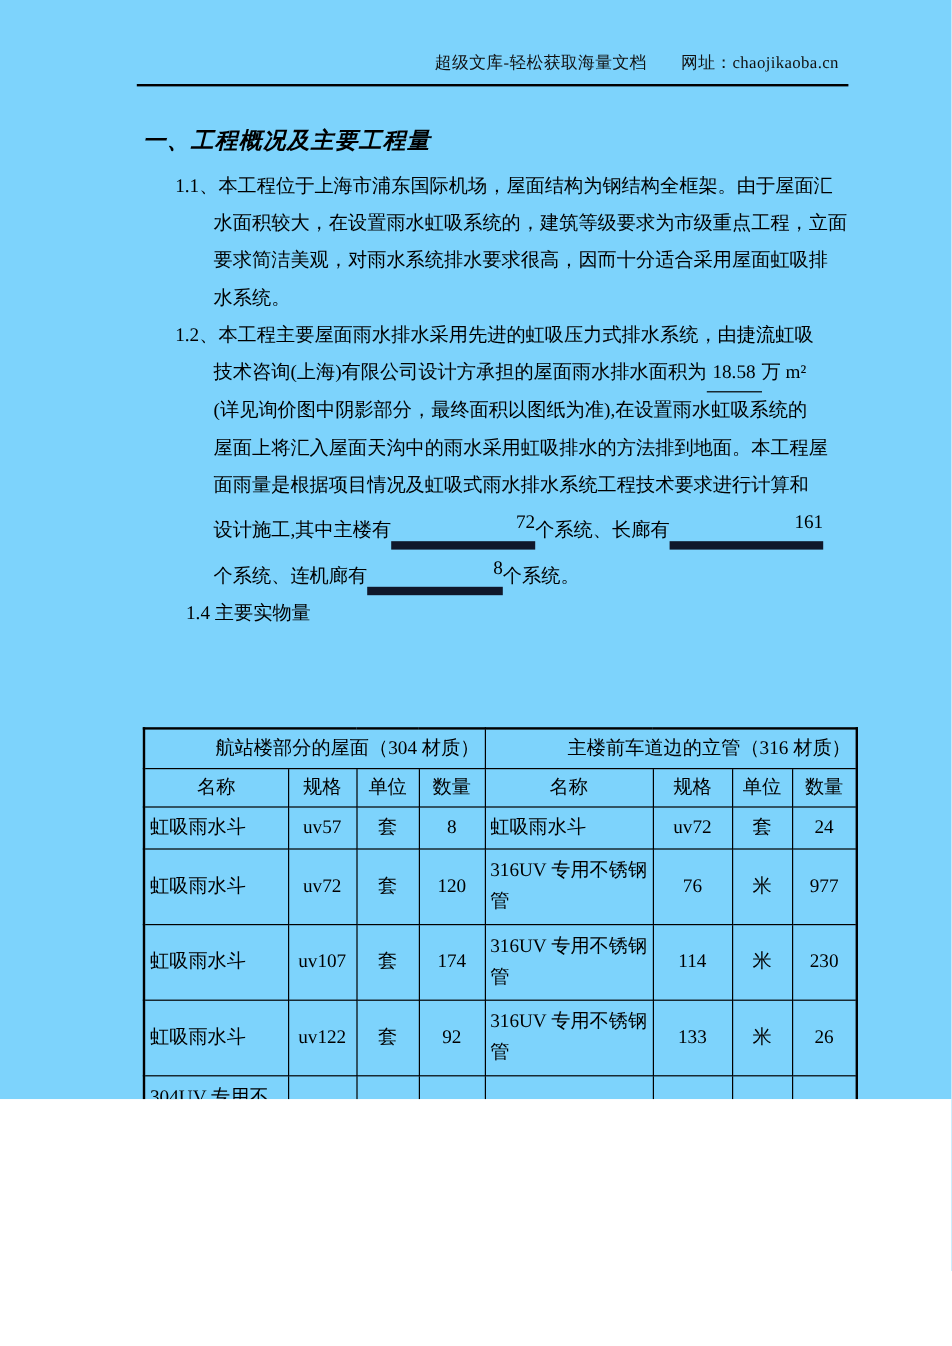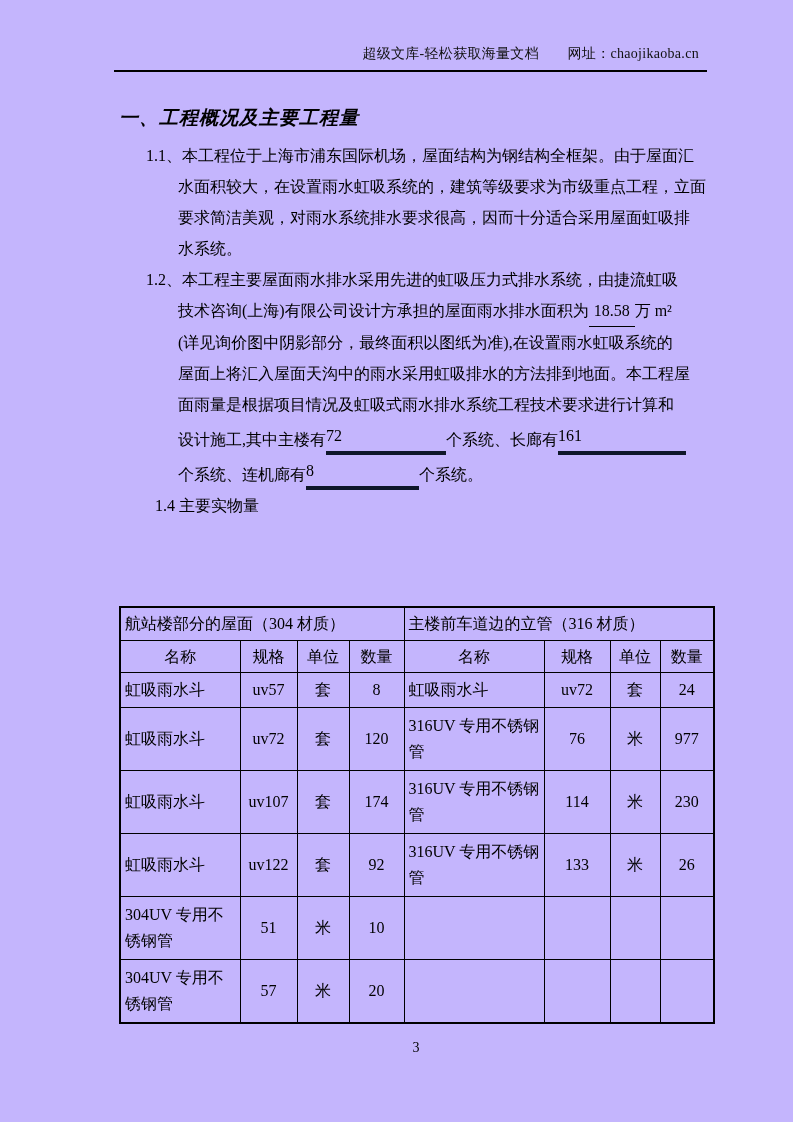--- a/index.html
+++ b/index.html
@@ -1,19 +1,19 @@
 <!DOCTYPE html>
 <html><head>
 <meta charset="utf-8">
 <style>
   html,body{margin:0;padding:0;background:#ffffff;}
   .page{
     position:relative;
-    width:793px;height:1122px;
-    background:#c4b5fd;
+    width:793px;height:916px;
+    background:#7dd3fc;
     color:#000;
     font-family:"Liberation Serif","DejaVu Serif",serif;
     overflow:hidden;
   }
   
   .hdr-text{
     position:absolute;top:44px;left:114px;width:585px;
     text-align:right;font-size:14px;line-height:20px;color:#111;
     letter-spacing:0.3px;
   }
@@ -37,43 +37,43 @@
   .ln{white-space:nowrap;}
   .ind-first{padding-left:27px;}
   .ind-hang{padding-left:59px;}
   .ind-none{padding-left:0;}
   .ind-sub{padding-left:36px;}
   .u-val{
     display:inline-block;border-bottom:1px solid #000;
     padding:0 5px;text-align:center;
   }
   .blank{
-    display:inline-block;border-bottom:4px solid #0f172a;
-    text-align:left;vertical-align:bottom;
+    display:inline-block;border-bottom:7px solid #0f172a;
+    text-align:right;vertical-align:bottom;
   }
   .blank.b72{width:120px;}
   .blank.b161{width:128px;}
   .blank.b8{width:113px;}
   
   .tbl-wrap{position:absolute;top:606px;left:119px;}
   table.quant{
     border-collapse:collapse;table-layout:fixed;width:594px;
     font-size:16px;
   }
   table.quant{border:2px solid #000;}
   table.quant td{
     border:1px solid #000;
     padding:2px 4px;
     vertical-align:middle;
     line-height:26px;
     overflow:hidden;
   }
   td.c-name{text-align:left;padding-left:8px;}
   td.c-mid{text-align:center;}
-  td.c-group{text-align:left;padding-left:8px;}
+  td.c-group{text-align:right;padding-left:8px;}
   tr.row-grp td{height:28px;}
   tr.row-hdr td{height:27px;text-align:center;}
   tr.row-short td{height:30px;}
   tr.row-tall td{height:58px;}
   
   .pgnum{
     position:absolute;top:1040px;left:119px;width:594px;
     text-align:center;font-size:14px;
   }
 </style>

